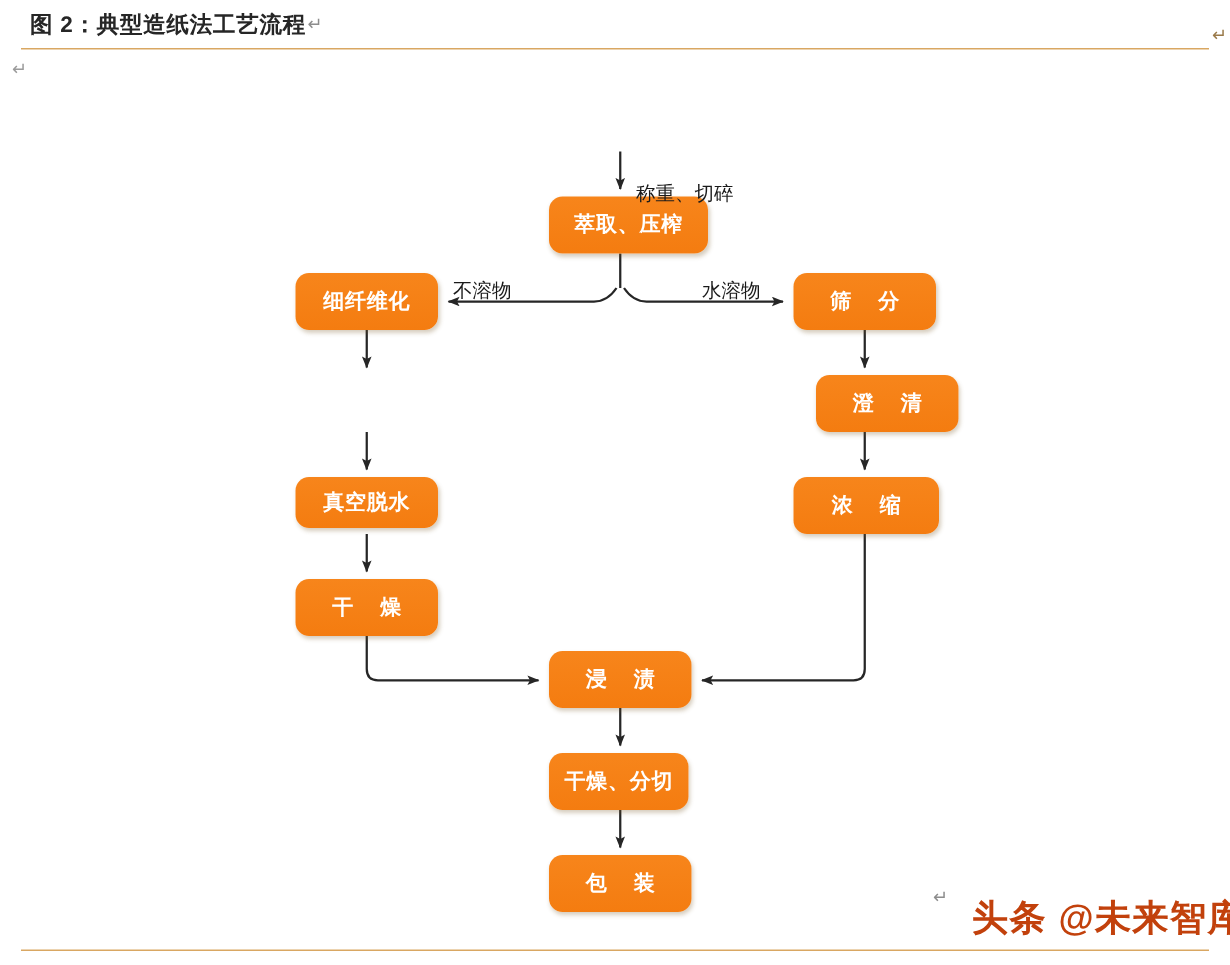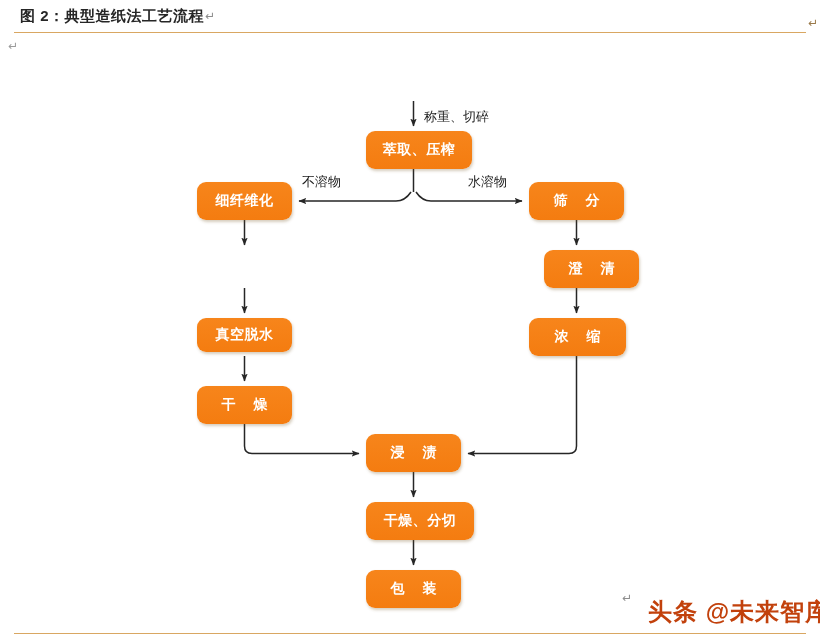--- a/index.html
+++ b/index.html
@@ -123,20 +123,21 @@
     box-shadow: 1px 2px 3px rgba(120, 90, 40, 0.30);
     white-space: nowrap;
   }
   .node.wide-space { letter-spacing: 7px; text-indent: 7px; }
 
   .edge-label {
     position: absolute;
     font-size: 13px;
     color: #1a1a1a;
     white-space: nowrap;
+    margin-top: 12px;
   }
 </style>
 </head>
 <body>
 
 <div id="header">
   <div id="title"><span>图 2：典型造纸法工艺流程</span><span id="title-pilcrow">↵</span></div>
   <div id="title-rule"></div>
   <div id="header-pilcrow-right">↵</div>
 </div>
@@ -187,21 +188,21 @@
   <div class="node wide-space" style="left:529px; top:250px; width:95px; height:38px;margin-left:15px;">澄 清</div>
 
   <div class="node" style="left:197px; top:318px; width:95px; height:34px;">真空脱水</div>
 
   <div class="node wide-space" style="left:529px; top:318px; width:97px; height:38px;">浓 缩</div>
 
   <div class="node wide-space" style="left:197px; top:386px; width:95px; height:38px;">干 燥</div>
 
   <div class="node wide-space" style="left:366px; top:434px; width:95px; height:38px;">浸 渍</div>
 
-  <div class="node" style="left:366px; top:502px; width:108px; height:38px;text-align:right;">干燥、分切</div>
+  <div class="node" style="left:366px; top:502px; width:93px; height:38px;text-align:right;">干燥、分切</div>
 
   <div class="node wide-space" style="left:366px; top:570px; width:95px; height:38px;">包 装</div>
 
   <div class="edge-label" style="left:424px; top:108px;">称重、切碎</div>
 
   <div class="edge-label" style="left:302px; top:173px;">不溶物</div>
 
   <div class="edge-label" style="left:468px; top:173px;">水溶物</div>
 
 </div>

